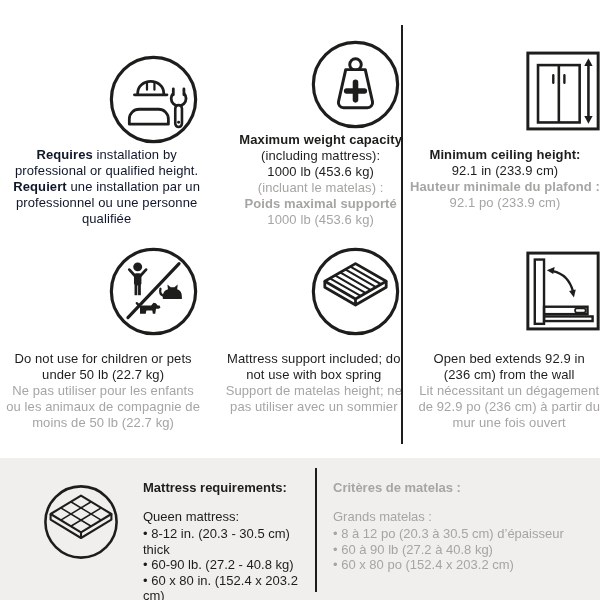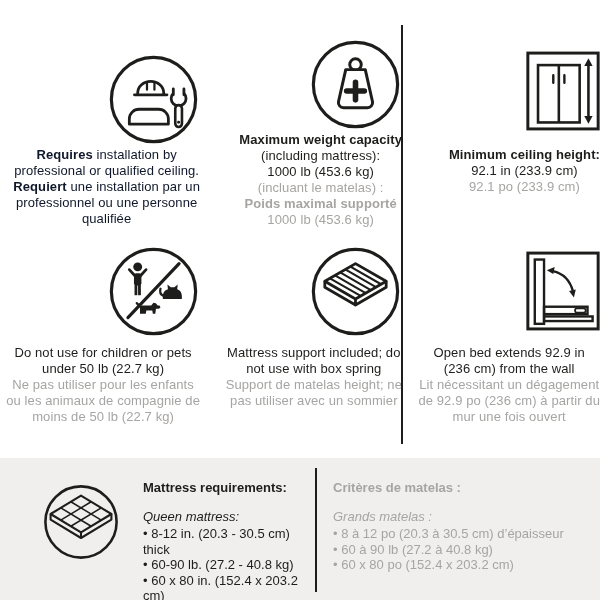--- a/index.html
+++ b/index.html
@@ -10,34 +10,34 @@
   .cell{display:flex;flex-direction:column;align-items:flex-end;text-align:center;}
   .icon-box{display:flex;align-items:flex-end;justify-content:center;}
   .row1 .icon-box{height:146px;}
   .row2 .icon-box{height:111px;}
   .circ-icon{width:93px;height:93px;}
   .row2 .circ-icon{margin-bottom:1px;}
   .sq-icon{width:74px;height:80px;}
   .row1 .sq-icon{margin-bottom:15px;}
   .row2 .sq-icon{margin-bottom:8px;}
   .txt{font-size:13px;line-height:16px;letter-spacing:.1px;margin-top:1px;}
-  .row2 .txt{margin-top:6px;}
+  .row2 .txt{margin-top:12px;}
   .red{color:#0f172a;}
   .gray{color:#a6a5a3;}
   .b{font-weight:700;}
   .vdiv{position:absolute;width:1.5px;background:#1d1d1b;}
   .top-vdiv{left:401px;top:25px;height:419px;}
   .bottom{position:absolute;left:0;top:458px;width:600px;height:154px;background:#f0efed;}
   .bottom-vdiv{left:315px;top:10px;height:124px;}
   .mattress-icon{position:absolute;left:41px;top:24px;width:80px;height:80px;}
   .col{position:absolute;top:22px;font-size:13px;text-align:left;}
   .col-en{left:143px;width:165px;}
   .col-fr{left:333px;width:260px;}
   .col .title{font-weight:700;line-height:16px;margin-bottom:13px;}
-  .col .sub{line-height:16px;margin-bottom:1px;font-style:italic;}
+  .col .sub{line-height:16px;margin-bottom:1px;}
   .col .li{line-height:15.5px;}
   .col .li::before{content:"• ";}
 </style>
 </head>
 <body>
 
 <div class="sheet">
   <div class="top-grid">
 
     <div class="cell row1">
@@ -50,21 +50,21 @@
           <path d="M29.5 45 h35" stroke="#1d1d1b" stroke-width="3" stroke-linecap="round"></path>
           <circle cx="77" cy="49" r="8" fill="#fff" stroke="#1d1d1b" stroke-width="3"></circle>
           <rect x="70.5" y="35.5" width="13" height="9.5" fill="#fff"></rect>
           <path d="M71.3 45 v-6.5 M82.7 45 v-6.5" stroke="#1d1d1b" stroke-width="3" stroke-linecap="round"></path>
           <rect x="73.4" y="56" width="7.2" height="23.5" rx="3.6" fill="#fff" stroke="#1d1d1b" stroke-width="2.8"></rect>
           <circle cx="77" cy="74.5" r="1.6" fill="#1d1d1b"></circle>
         </svg>
       </div>
       <div class="txt red">
         <div><span class="b">Requires</span><span> installation by</span></div>
-        <div>professional or qualified ceiling.</div>
+        <div>professional or qualified height.</div>
         <div><span class="b">Requiert</span><span> une installation par un</span></div>
         <div>professionnel ou une personne</div>
         <div>qualifiée</div>
       </div>
     </div>
 
     <div class="cell row1">
       <div class="icon-box">
         <svg class="circ-icon" viewBox="0 0 100 100">
           <circle cx="50" cy="50" r="45.3" fill="none" stroke="#1d1d1b" stroke-width="3.4"></circle>
@@ -91,20 +91,21 @@
           <path d="M35.5 15 V77" stroke="#1d1d1b" stroke-width="2.8"></path>
           <path d="M29.5 26 v8 M41.5 26 v8" stroke="#1d1d1b" stroke-width="2.6" stroke-linecap="round"></path>
           <path d="M67.5 14 V72" stroke="#1d1d1b" stroke-width="2.8"></path>
           <path d="M67.5 7.5 l-4.5 8.5 h9 z" fill="#1d1d1b"></path>
           <path d="M67.5 78.5 l-4.5 -8.5 h9 z" fill="#1d1d1b"></path>
         </svg>
       </div>
       <div class="txt">
         <div class="b">Minimum ceiling height:</div>
         <div>92.1 in (233.9 cm)</div>
+        <div class="gray b">Hauteur minimale du plafond :</div>
         <div class="gray">92.1 po (233.9 cm)</div>
       </div>
     </div>
 
     <div class="cell row2">
       <div class="icon-box">
         <svg class="circ-icon" viewBox="0 0 100 100">
           <circle cx="50" cy="50" r="45.3" fill="none" stroke="#1d1d1b" stroke-width="3.4"></circle>
           <circle cx="33" cy="23.5" r="4.8" fill="#1d1d1b"></circle>
           <rect x="29" y="30.5" width="8" height="13" rx="2.5" fill="#1d1d1b"></rect>

